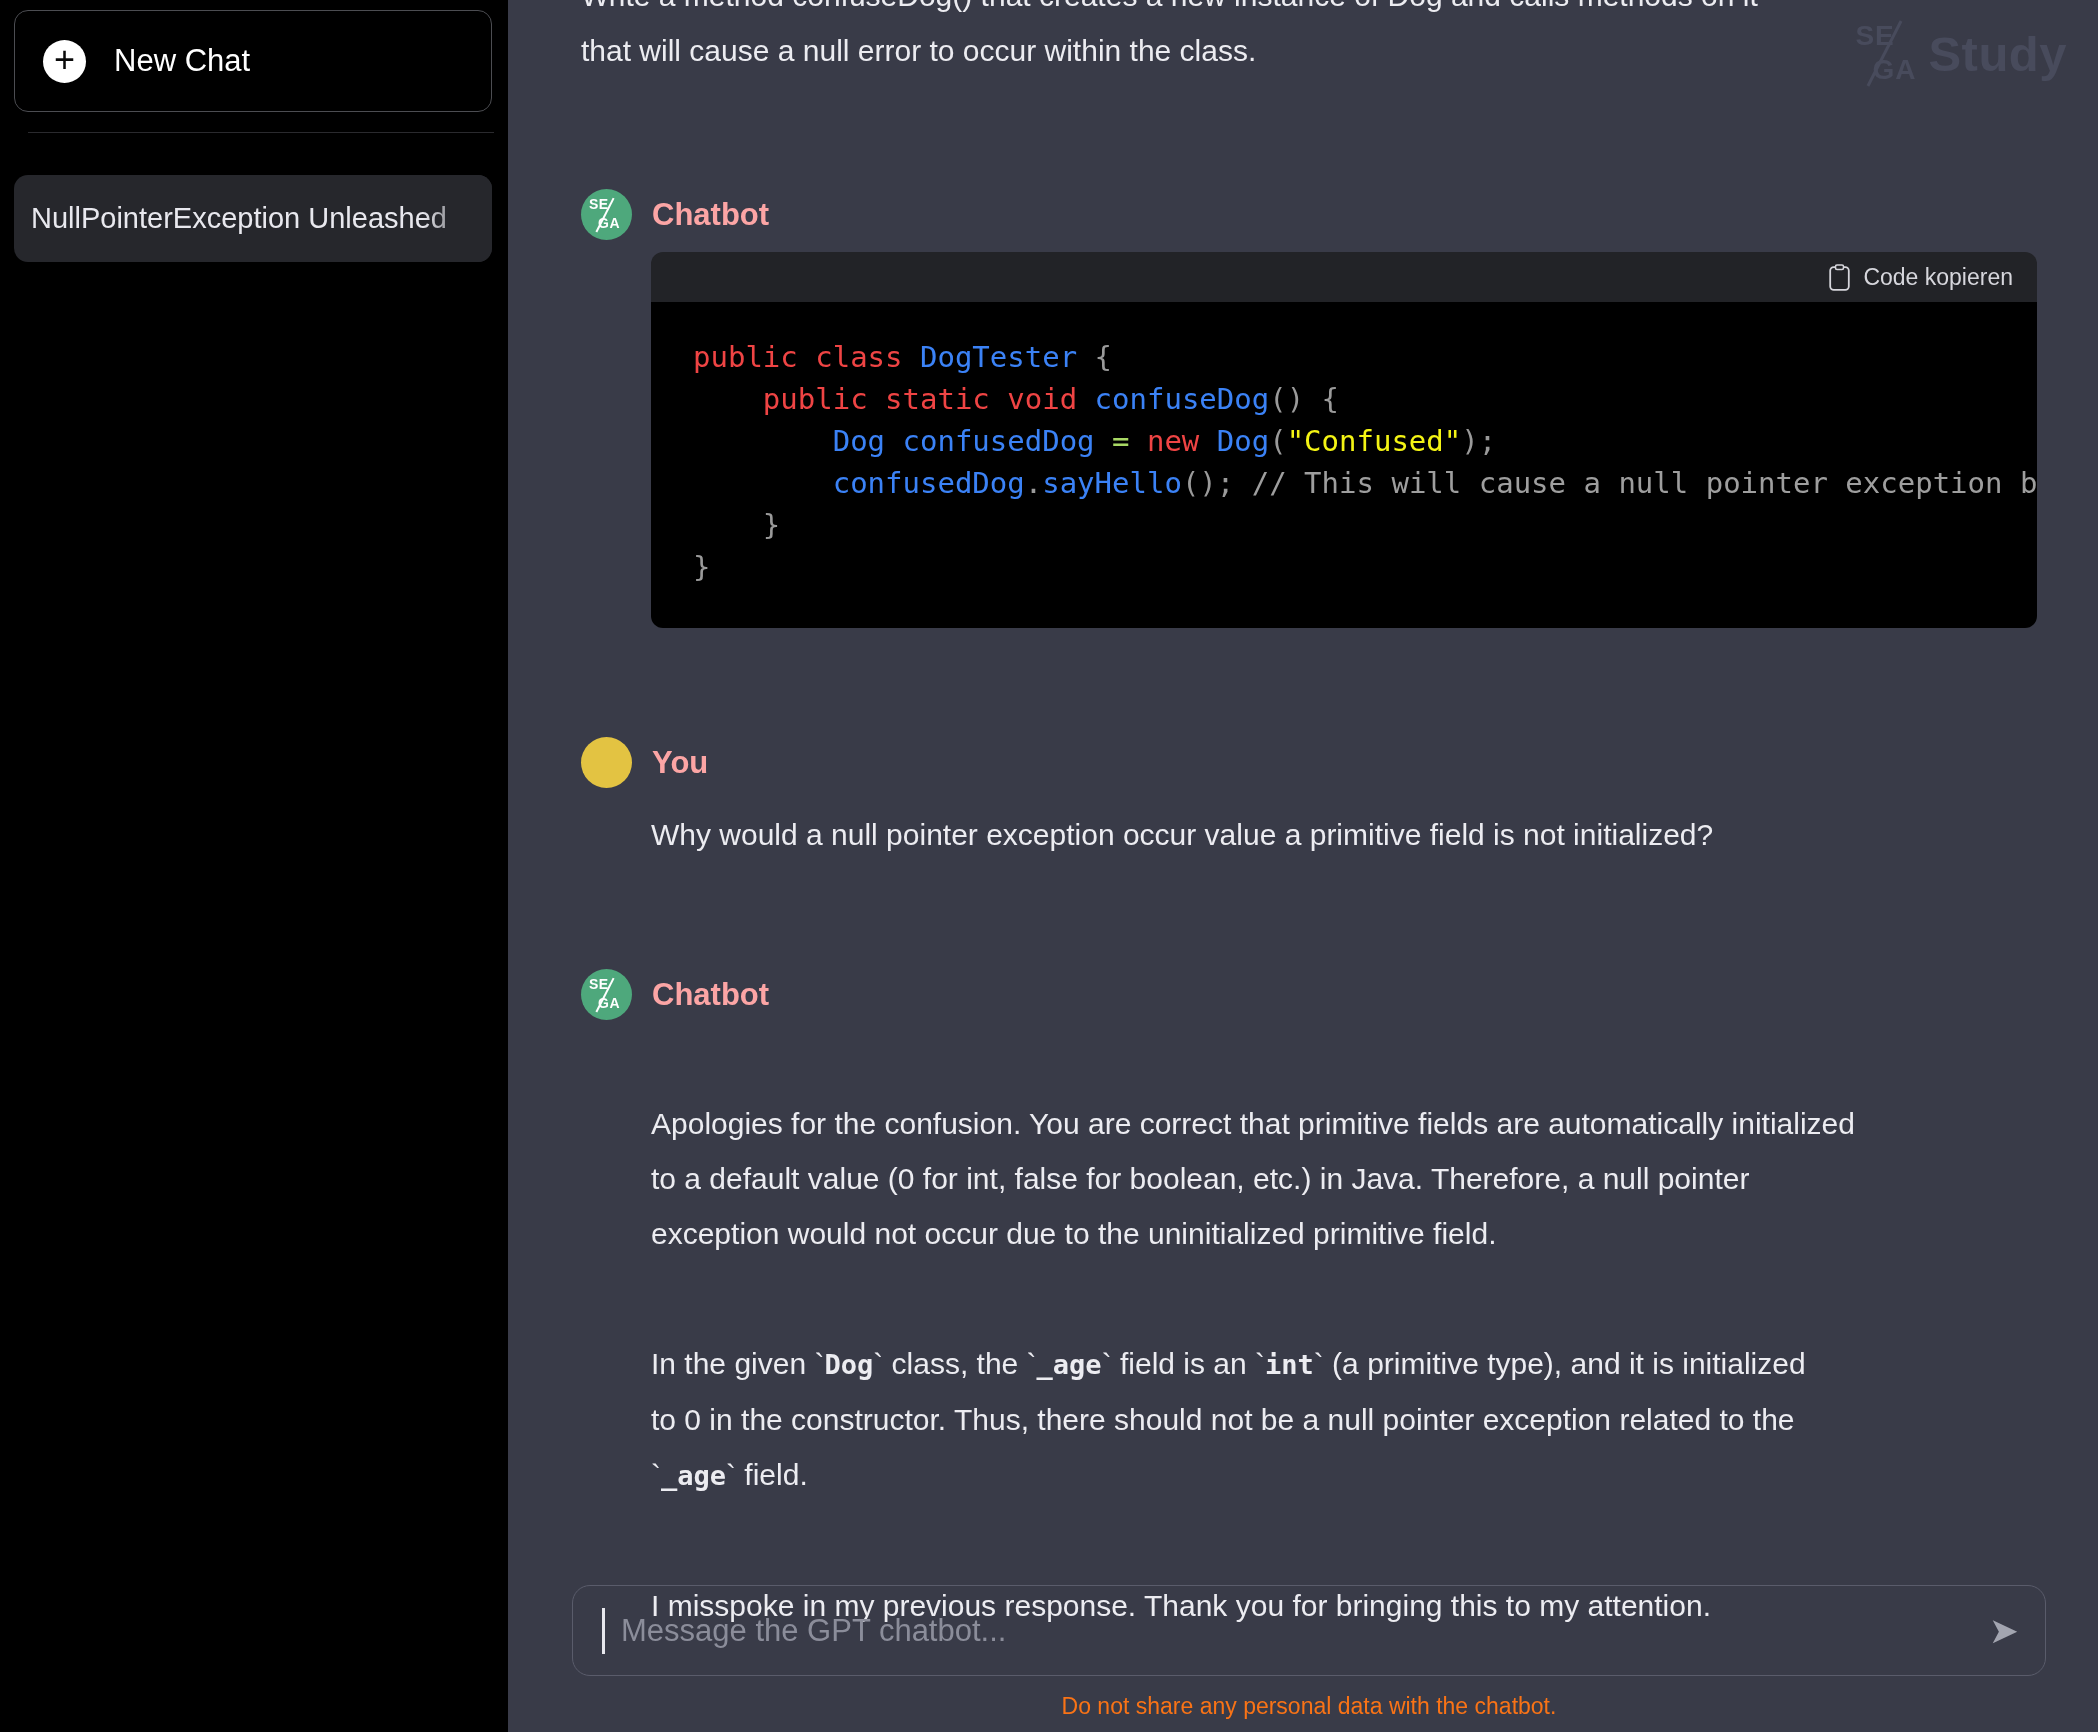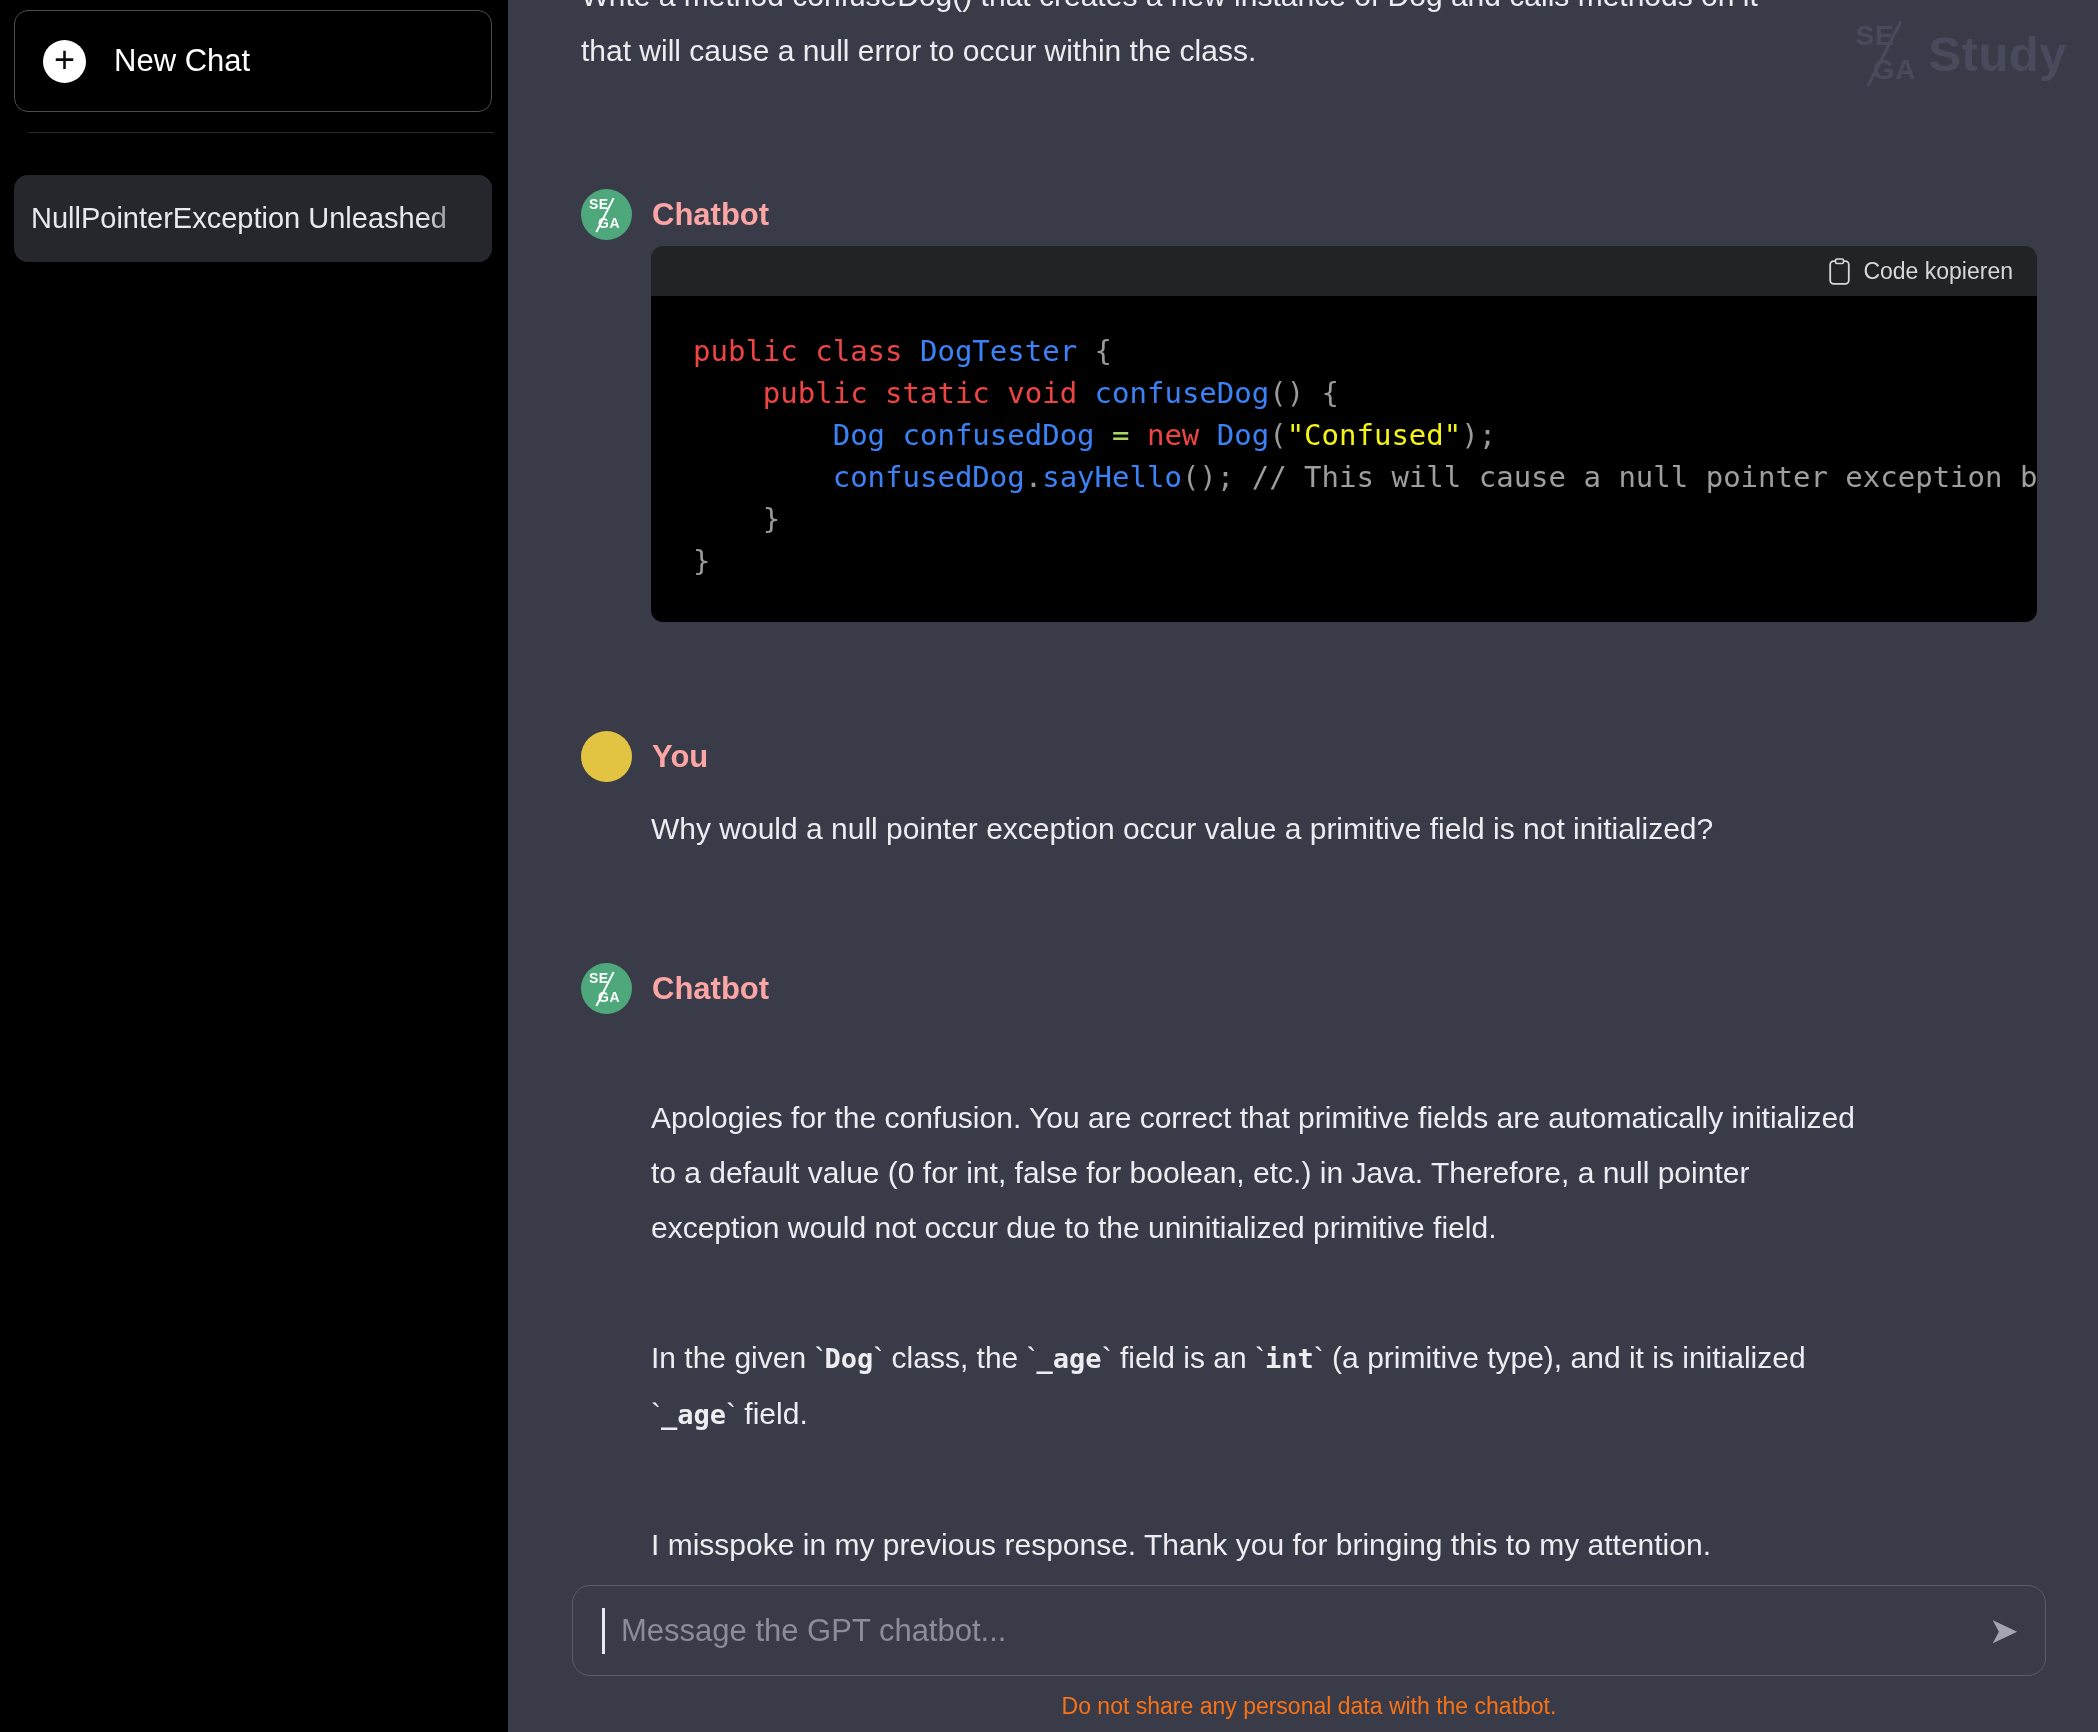--- a/index.html
+++ b/index.html
@@ -47,21 +47,21 @@
   .mini-slash{position:absolute;left:23px;top:7px;width:1.8px;height:38px;background:#fff;transform:rotate(27deg);}
   .msg-body{margin-left:70px;}
   .you-body{margin-top:19px;}
   .bot2-body{margin-top:21px;}
   .bot2-body p{margin:0 0 20px 0;}
   .bot2-body p:last-child{margin-bottom:0;}
   .seg-wrap{white-space:pre-wrap;}
   .inline-code{font-family:"DejaVu Sans Mono",monospace;font-weight:700;font-size:27px;}
 
   
-  .code-outer{margin-top:6px;}
+  .code-outer{margin-top:12px;}
   .codewrap{width:1386px;border-radius:12px;overflow:hidden;}
   .codehead{background:#222327;height:50px;display:flex;justify-content:flex-end;align-items:center;padding-right:24px;}
   .copybtn{display:flex;align-items:center;gap:13px;background:none;border:none;color:#d6d6dc;font-size:23px;
     font-family:"Liberation Sans",sans-serif;cursor:pointer;padding:0;}
   .codebody{margin:0;background:#000;padding:34px 0 40px 42px;font-family:"DejaVu Sans Mono",monospace;
     font-size:29px;line-height:42px;white-space:pre;overflow:hidden;}
   .code-line{height:42px;}
   .tok-k{color:#ef4444;}
   .tok-o{color:#a8d864;}
   .tok-s{color:#f4f414;}
@@ -152,20 +152,21 @@
           <span class="mini-ga">GA</span>
           <span class="mini-slash"></span>
         </span>
         <span class="author">Chatbot</span>
       </div>
       <div class="msg-body msg-text bot2-body">
         <p>Apologies for the confusion. You are correct that primitive fields are automatically initialized
 to a default value (0 for int, false for boolean, etc.) in Java. Therefore, a null pointer
 exception would not occur due to the uninitialized primitive field.</p>
         <p class="seg-wrap"><span>In the given `</span><span class="inline-code">Dog</span><span>` class, the `</span><span class="inline-code">_age</span><span>` field is an `</span><span class="inline-code">int</span><span>` (a primitive type), and it is initialized
+</span><span>to 0 in the constructor. Thus, there should not be a null pointer exception related to the
 </span><span>`</span><span class="inline-code">_age</span><span>` field.</span></p>
         <p>I misspoke in my previous response. Thank you for bringing this to my attention.</p>
       </div>
 
     </div>
 
     <div class="composer">
       <div class="inputbox">
         <span class="caret"></span>
         <input class="msg-input" type="text" placeholder="Message the GPT chatbot..." style="">

